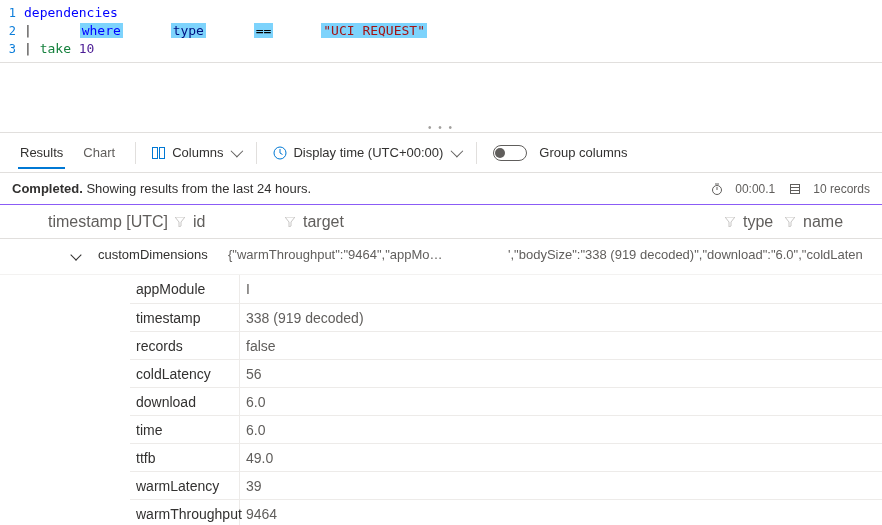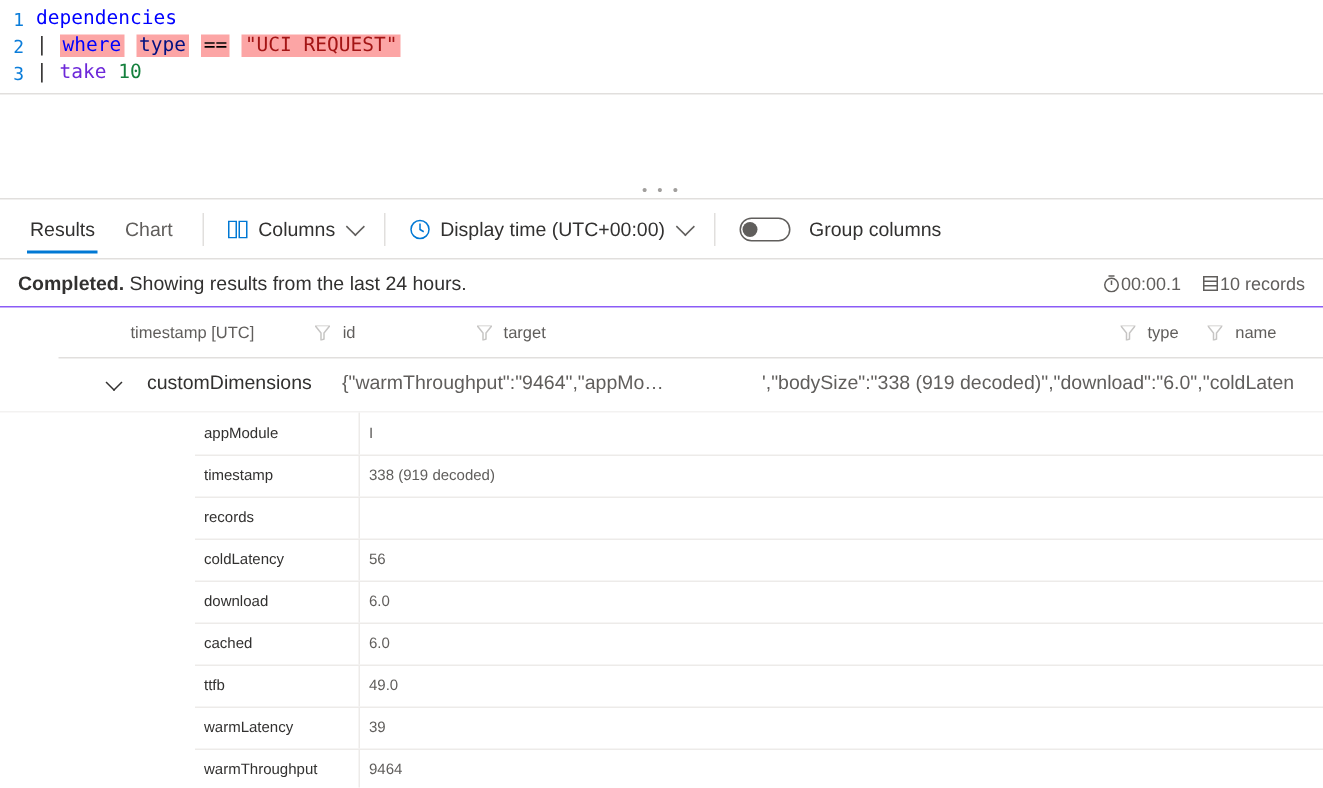--- a/index.html
+++ b/index.html
@@ -35,23 +35,23 @@
   }
   .code-content {
     white-space: pre;
   }
   .kw-table { color: #0000ff; }
   .kw-op { color: #323130; }
   .kw-where { color: #0000ff; }
   .kw-field { color: #001080; }
   .kw-eq { color: #000000; }
   .kw-str { color: #a31515; }
-  .kw-take { color: #6d28d9; }
-  .kw-num { color: #15803d; margin-top: 12px; }
-  .hl-bg { background: #fca5a5; padding: 0 2px; }
+  .kw-take { color: #15803d; }
+  .kw-num { color: #4c1d95; margin-top: 12px; }
+  .hl-bg { background: #7dd3fc; padding: 0 2px; margin-left: 40px; }
   
   .spacer {
     height: 70px;
     border-bottom: 1px solid #e1dfdd;
     position: relative;
   }
   .drag-dots {
     position: absolute;
     bottom: -1px;
     left: 50%;
@@ -140,32 +140,31 @@
   .status-row .right {
     display: flex;
     align-items: center;
     gap: 14px;
     color: #605e5c;
     font-size: 12px;
   }
   .status-row .right .metric {
     display: flex;
     align-items: center;
-    gap: 0;
+    gap: 12px;
   }
   
   .col-headers {
     display: flex;
     align-items: center;
     height: 34px;
     padding-left: 48px;
     color: #605e5c;
-    font-size: 11px;
+    font-size: 16px;
     border-bottom: 1px solid #e1dfdd;
-    margin-left: 39px;
   }
   .col-headers .col {
     display: flex;
     align-items: center;
   }
   .col.timestamp { width: 145px; }
   .col.id { width: 110px; gap: 16px; }
   .col.target { width: 440px; }
   .col.type { width: 60px; }
   .col.name { width: 60px; }
@@ -200,21 +199,21 @@
   
   .details {
     padding-left: 130px;
     border-bottom: 1px solid #f3f2f1;
   }
   .detail-row {
     display: flex;
     height: 28px;
     align-items: flex-end;
     border-top: 1px solid #edebe9;
-    font-size: 10px;
+    font-size: 14px;
   }
   .detail-row:first-child { border-top: none; }
   .detail-row .k {
     width: 110px;
     padding-left: 6px;
     color: #323130;
   }
   .detail-row .v {
     color: #605e5c;
     padding-left: 6px;
@@ -343,31 +342,32 @@
 <div class="detail-row">
       <div class="k">appModule</div>
       <div class="v">I</div>
     </div>
     <div class="detail-row">
       <div class="k">timestamp</div>
       <div class="v">338 (919 decoded)</div>
     </div>
     <div class="detail-row">
       <div class="k">records</div>
+      <div class="v">false</div>
     </div>
     <div class="detail-row">
       <div class="k">coldLatency</div>
       <div class="v">56</div>
     </div>
     <div class="detail-row">
       <div class="k">download</div>
       <div class="v">6.0</div>
     </div>
     <div class="detail-row">
-      <div class="k">cached</div>
+      <div class="k">time</div>
       <div class="v">6.0</div>
     </div>
     <div class="detail-row">
       <div class="k">ttfb</div>
       <div class="v">49.0</div>
     </div>
     <div class="detail-row">
       <div class="k">warmLatency</div>
       <div class="v">39</div>
     </div>

